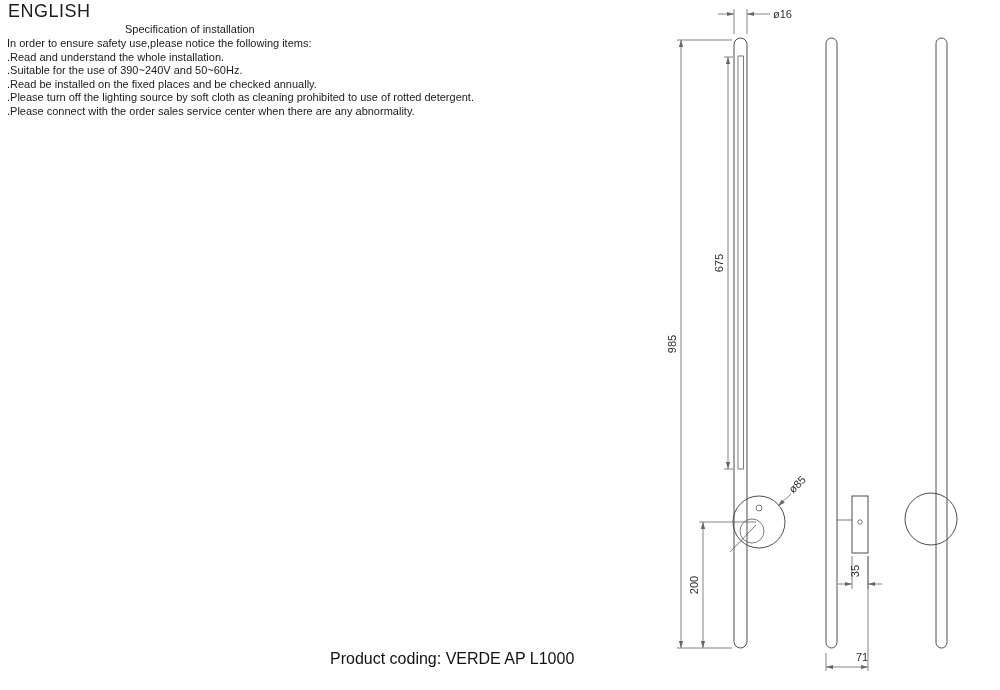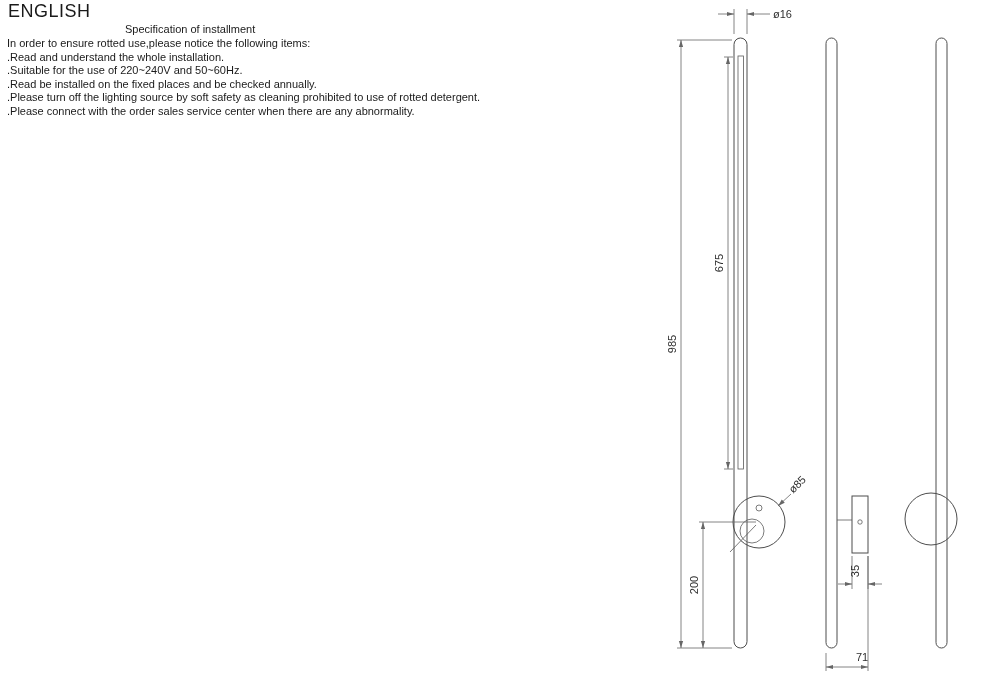--- a/index.html
+++ b/index.html
@@ -35,28 +35,28 @@
   .objthin { fill:none; stroke:#5a5a5a; stroke-width:0.8; }
   .dim  { fill:none; stroke:#666666; stroke-width:0.8; }
   .dimtxt { font-size:11px; fill:#2e2e2e; }
 </style>
 </head>
 <body>
 
 <div class="canvas">
 
   <div class="lang-heading">ENGLISH</div>
-  <div class="spec-title">Specification of installment</div>
+  <div class="spec-title">Specification of installation</div>
 
   <div class="spec-block">
-    <div class="spec-line">In order to ensure rotted use,please notice the following items:</div>
+    <div class="spec-line">In order to ensure safety use,please notice the following items:</div>
     <div class="spec-line">.Read and understand the whole installation.</div>
-    <div class="spec-line">.Suitable for the use of 220~240V and 50~60Hz.</div>
+    <div class="spec-line">.Suitable for the use of 390~240V and 50~60Hz.</div>
     <div class="spec-line">.Read be installed on the fixed places and be checked annually.</div>
-    <div class="spec-line">.Please turn off the lighting source by soft safety as cleaning prohibited to use of rotted detergent.</div>
+    <div class="spec-line">.Please turn off the lighting source by soft cloth as cleaning prohibited to use of rotted detergent.</div>
     <div class="spec-line">.Please connect with the order sales service center when there are any abnormality.</div>
   </div>
 
   <svg class="drawing" width="1000" height="690" viewBox="0 0 1000 690" xmlns="http://www.w3.org/2000/svg">
     <defs>
       <marker id="arr" viewBox="0 0 10 10" refX="10" refY="5" markerWidth="9" markerHeight="9" orient="auto-start-reverse">
         <path d="M0,2 L10,5 L0,8 z" fill="#666666"></path>
       </marker>
     </defs>
 
@@ -123,14 +123,15 @@
       <path class="dim" d="M826,667 H868" marker-start="url(#arr)" marker-end="url(#arr)"></path>
       <text class="dimtxt" x="862" y="661" text-anchor="middle">71</text>
     </g>
 
     <g>
       <circle class="obj" cx="931" cy="519" r="26"></circle>
       <rect class="obj" x="936" y="38" width="11" height="610" rx="5.5"></rect>
     </g>
   </svg>
 
+  <div class="product-coding">Product coding: VERDE AP L1000</div>
 
 </div>
 
 </body></html>

